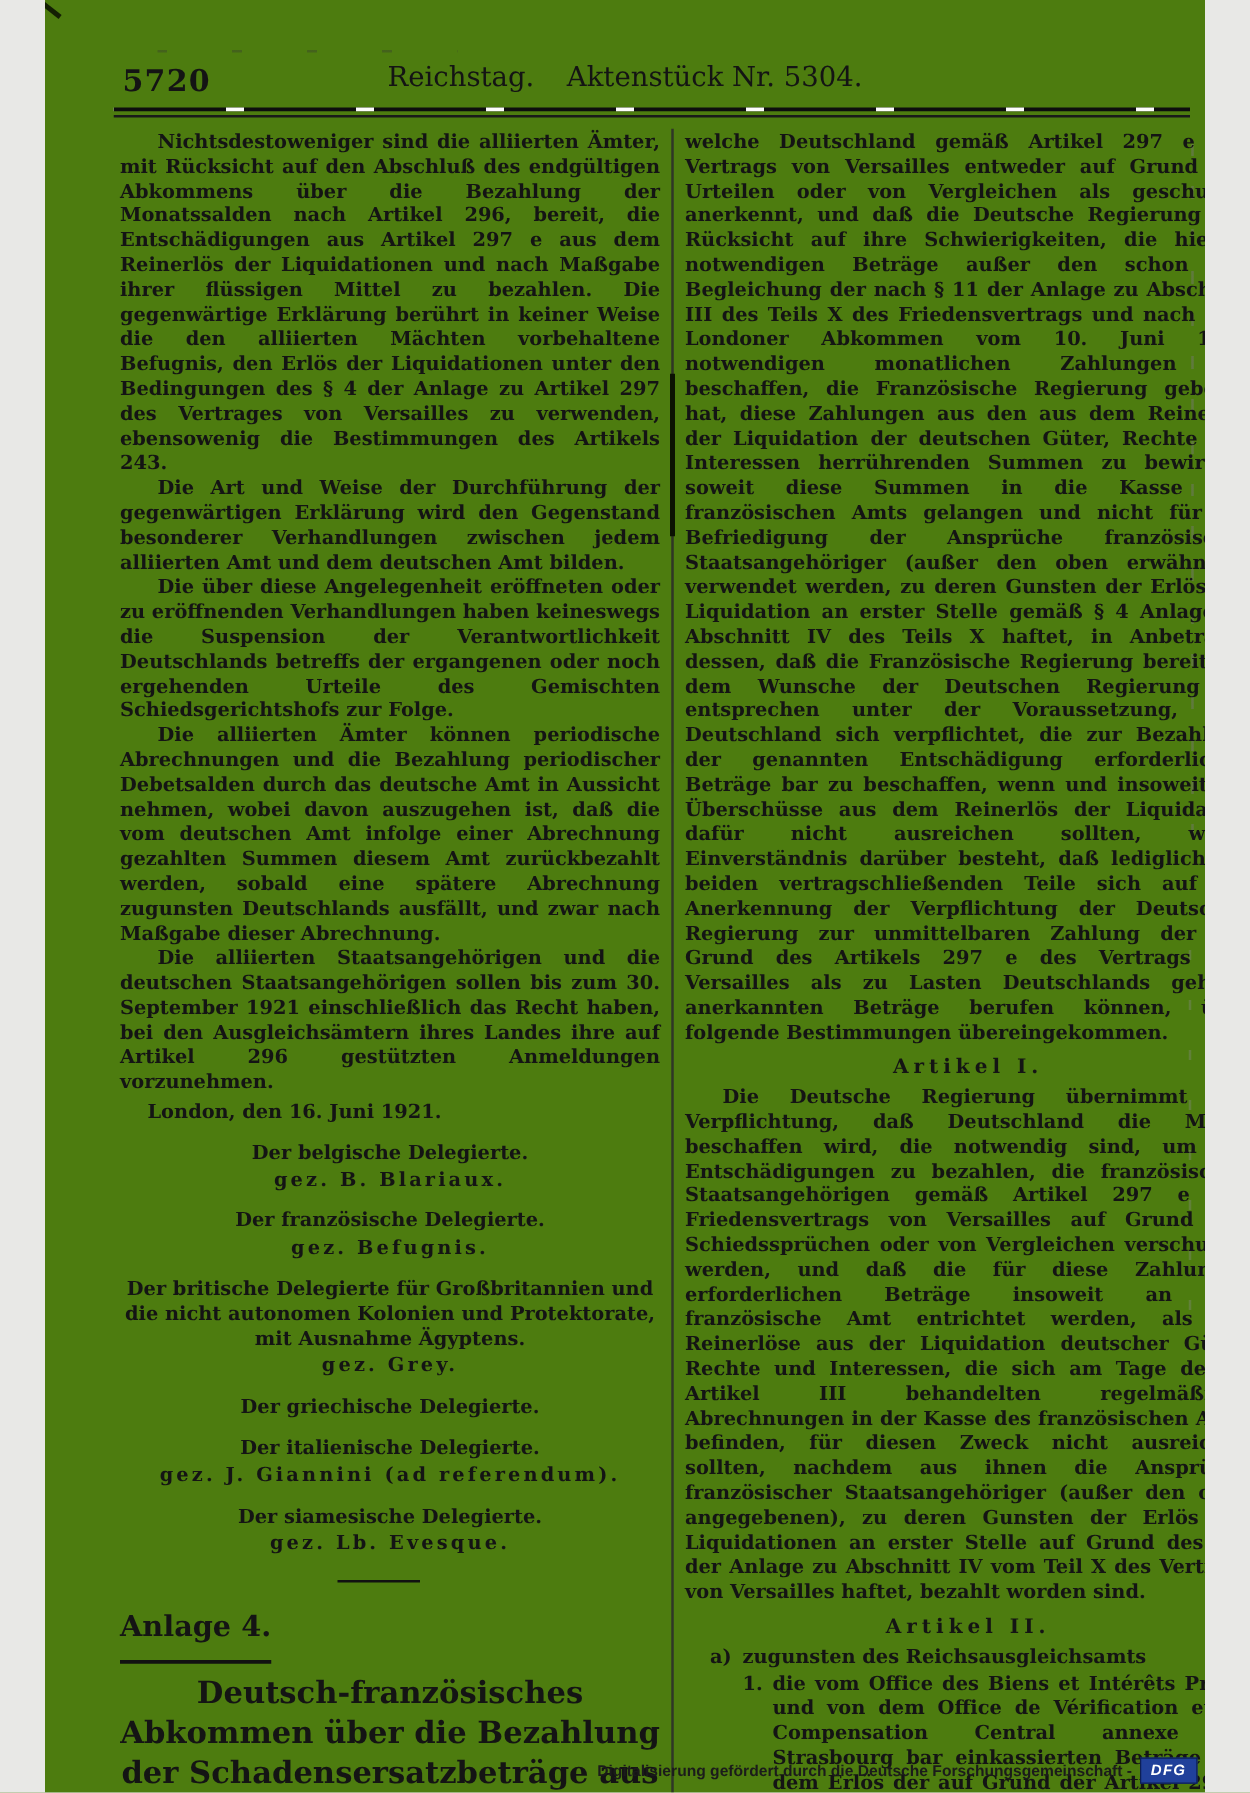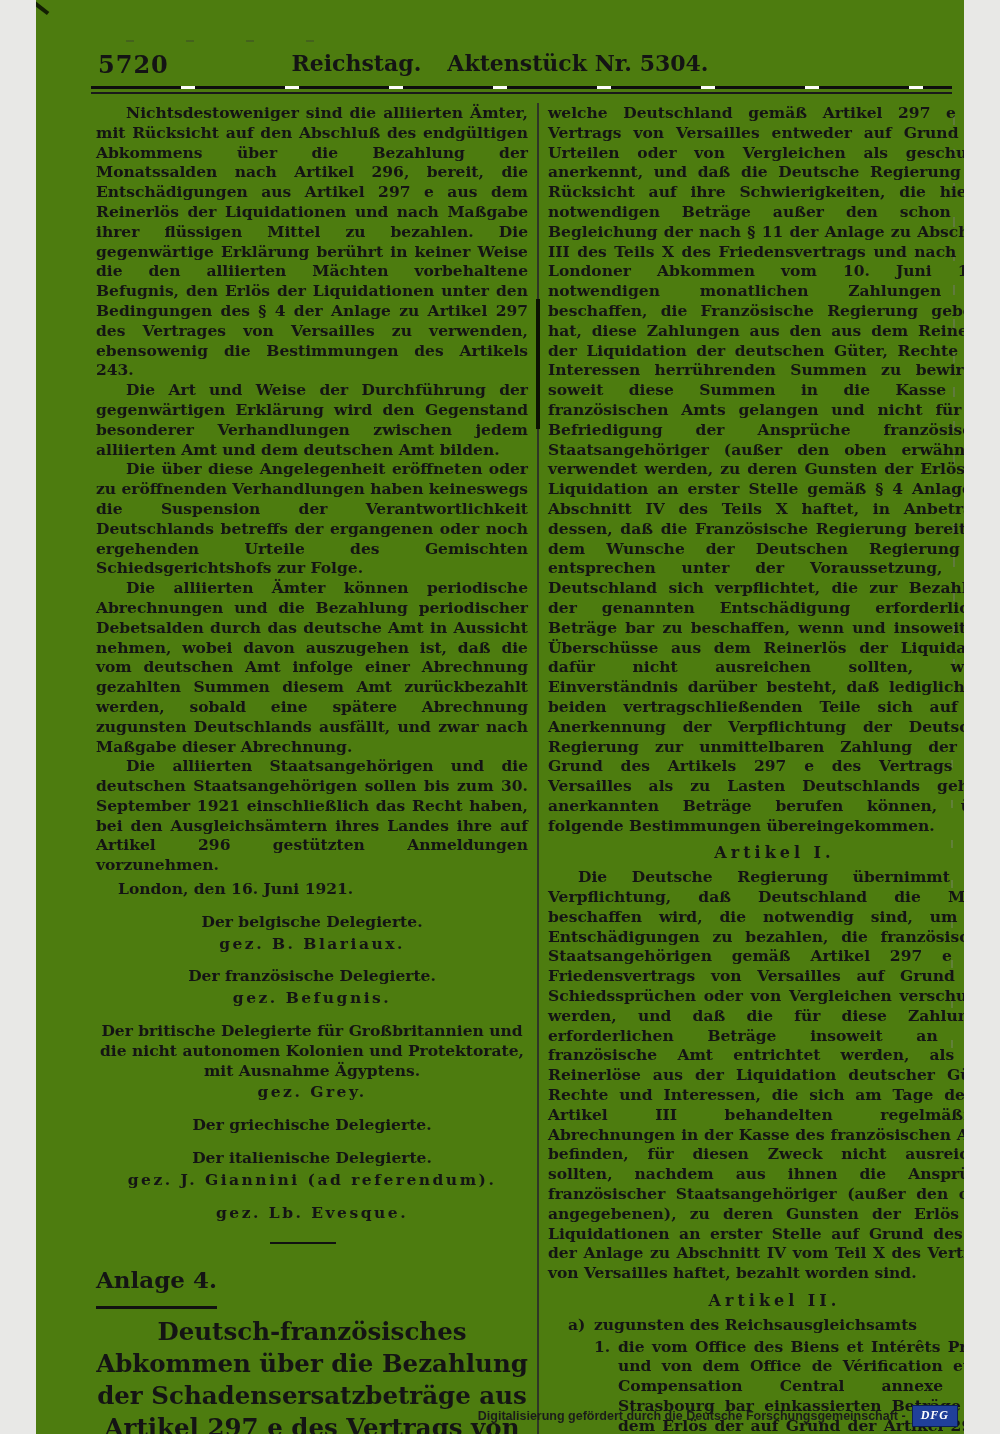--- a/index.html
+++ b/index.html
@@ -38,21 +38,21 @@
     opacity:.35;
   }
   
   .header { position:absolute; top:44px; left:0; width:100%; height:40px; }
   .page-number {
     position:absolute; left:62px; top:6px;
     font-size:24px; font-weight:bold; letter-spacing:1px;
   }
   .header-title {
     position:absolute; left:0; width:100%; top:6px;
-    text-align:center; font-size:22px; font-weight:bold;
+    text-align:center; font-size:22px; font-weight:normal;
   }
   .header-title .gap { display:inline-block; width:26px; }
   .rule-top {
     position:absolute; left:55px; right:12px; top:86px; height:8px;
     border-top:3px solid #0e0e0e;
     border-bottom:2px solid #1a1a1a;
   }
   .rule-top:after {
     content:""; display:block; height:3px; margin-top:-3px;
     background-image:repeating-linear-gradient(90deg,transparent 0 90px,#fdfdfb 90px 104px);
@@ -97,21 +97,21 @@
   
   .footer {
     position:absolute; right:6px; bottom:7px;
     display:flex; align-items:center;
     font-family:"Liberation Sans", sans-serif;
     font-size:12.5px; font-weight:bold; color:#1b1b1b;
   }
   .dfg-logo {
     display:inline-block; margin-left:6px;
     background:#20409a; color:#ffffff;
-    font-family:Liberation Serif, serif;
+    font-family:Liberation Sans, sans-serif;
     font-style:italic; font-weight:bold; font-size:12px;
     padding:2px 8px 3px 8px; border:1px solid #0c1f55;
     letter-spacing:1px;
   }
 </style>
 </head>
 <body>
 
 <div class="page">
 
@@ -153,20 +153,21 @@
         <span class="sig-name">gez. Grey.</span>
       </div>
       <div class="sig">
         <span class="sig-title">Der griechische Delegierte.</span>
       </div>
       <div class="sig">
         <span class="sig-title">Der italienische Delegierte.</span>
         <span class="sig-name">gez. J. Giannini (ad referendum).</span>
       </div>
       <div class="sig">
+        <span class="sig-title">Der siamesische Delegierte.</span>
         <span class="sig-name">gez. Lb. Evesque.</span>
       </div>
 
       <div class="mini-rule"></div>
 
       <div class="anlage-label">
         <span>Anlage 4.</span>
       </div>
 
       <h2 class="anlage-title">Deutsch-französisches Abkommen über die Bezahlung der Schadensersatzbeträge aus Artikel 297 e des Vertrags von Versailles.</h2>

